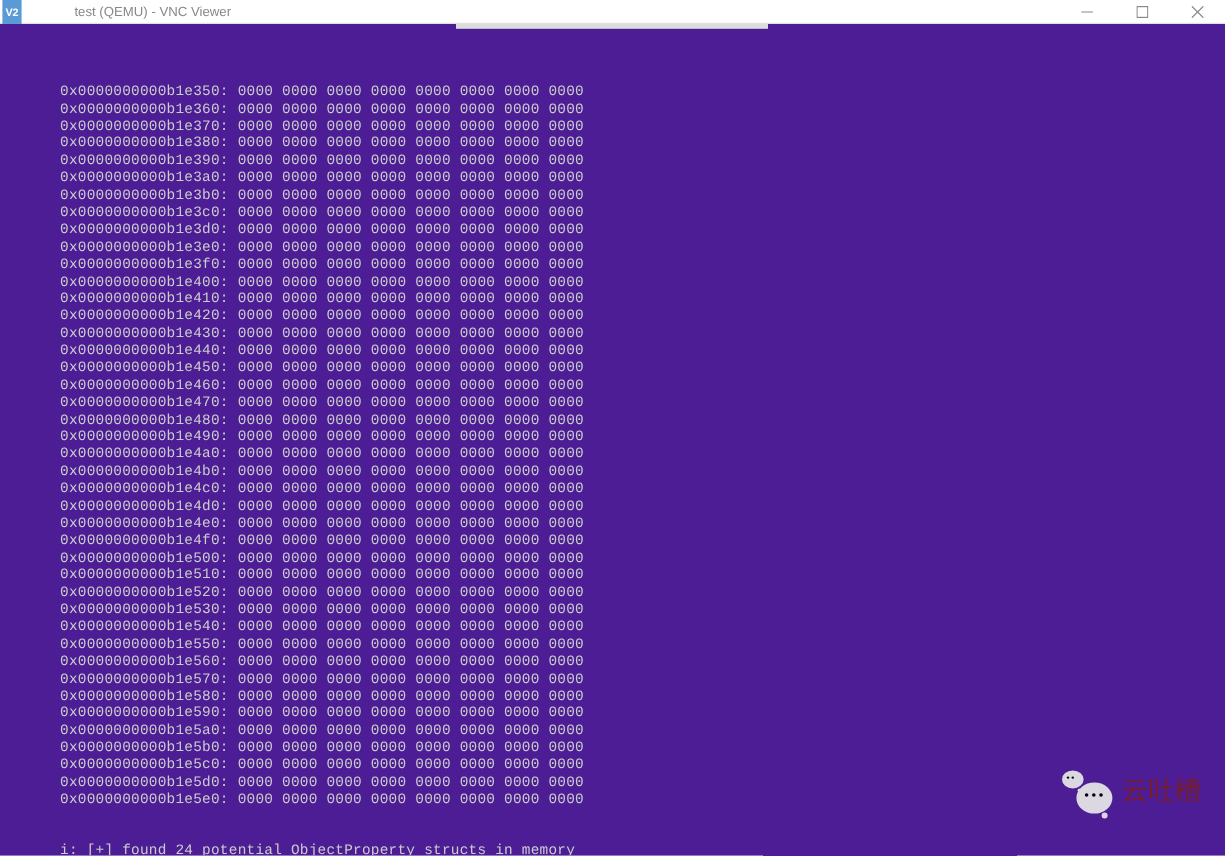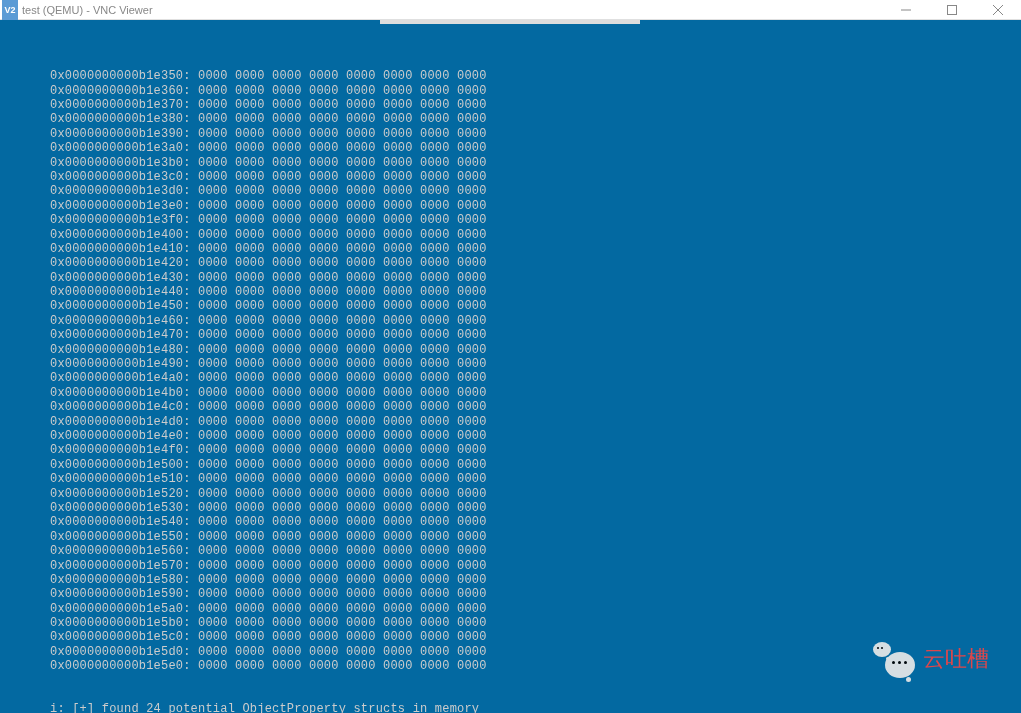--- a/index.html
+++ b/index.html
@@ -33,41 +33,42 @@
       justify-content: center;
       font-size: 9px;
       font-weight: bold;
       color: #fff;
       background: #5b9bd5;
       border-radius: 2px;
     }
     .titlebar-title {
       flex: 1;
       color: #888;
+      margin-left: 40px;
     }
     .window-controls {
       display: flex;
       height: 100%;
     }
     .window-btn {
       width: 46px;
       height: 100%;
       display: flex;
       align-items: center;
       justify-content: center;
       color: #888;
       font-size: 10px;
       cursor: pointer;
     }
     .window-btn svg {
       width: 10px;
       height: 10px;
     }
     .terminal {
-      background: #0369a1;
+      background: #4c1d95;
       color: #ccc;
       font-family: "Consolas", "Courier New", monospace;
       font-size: 12px;
       line-height: 14.4px;
       padding: 6px 0 6px 50px;
       height: calc(100% - 20px);
       overflow: hidden;
       white-space: pre;
       letter-spacing: 0.2px;
       position: relative;
@@ -78,25 +79,25 @@
       left: 380px;
       width: 260px;
       height: 4px;
       background: #ddd;
     }
     .term-line {
       height: 14.4px;
     }
     .watermark {
       position: absolute;
-      right: 32px;
+      right: 20px;
       bottom: 35px;
       display: flex;
       align-items: center;
-      color: #ef4444;
+      color: #7f1d1d;
       font-family: Liberation Mono, monospace;
       font-size: 22px;
       opacity: 0.92;
     }
     .watermark .bubble-wrap {
       position: relative;
       width: 42px;
       height: 38px;
       margin-right: 8px;
     }

